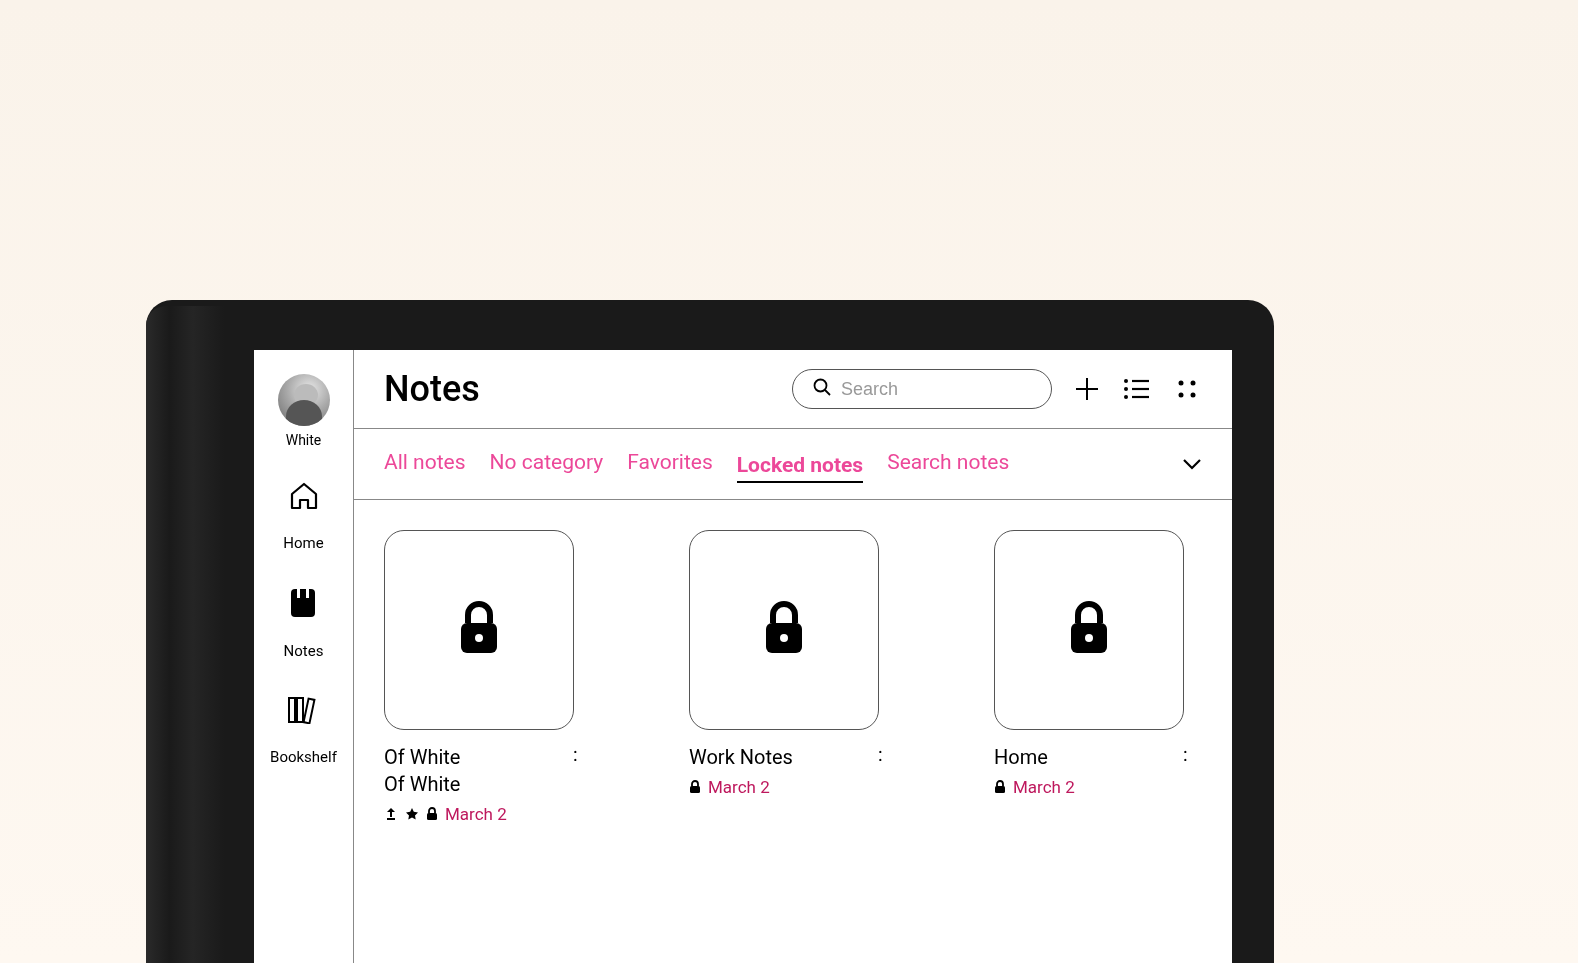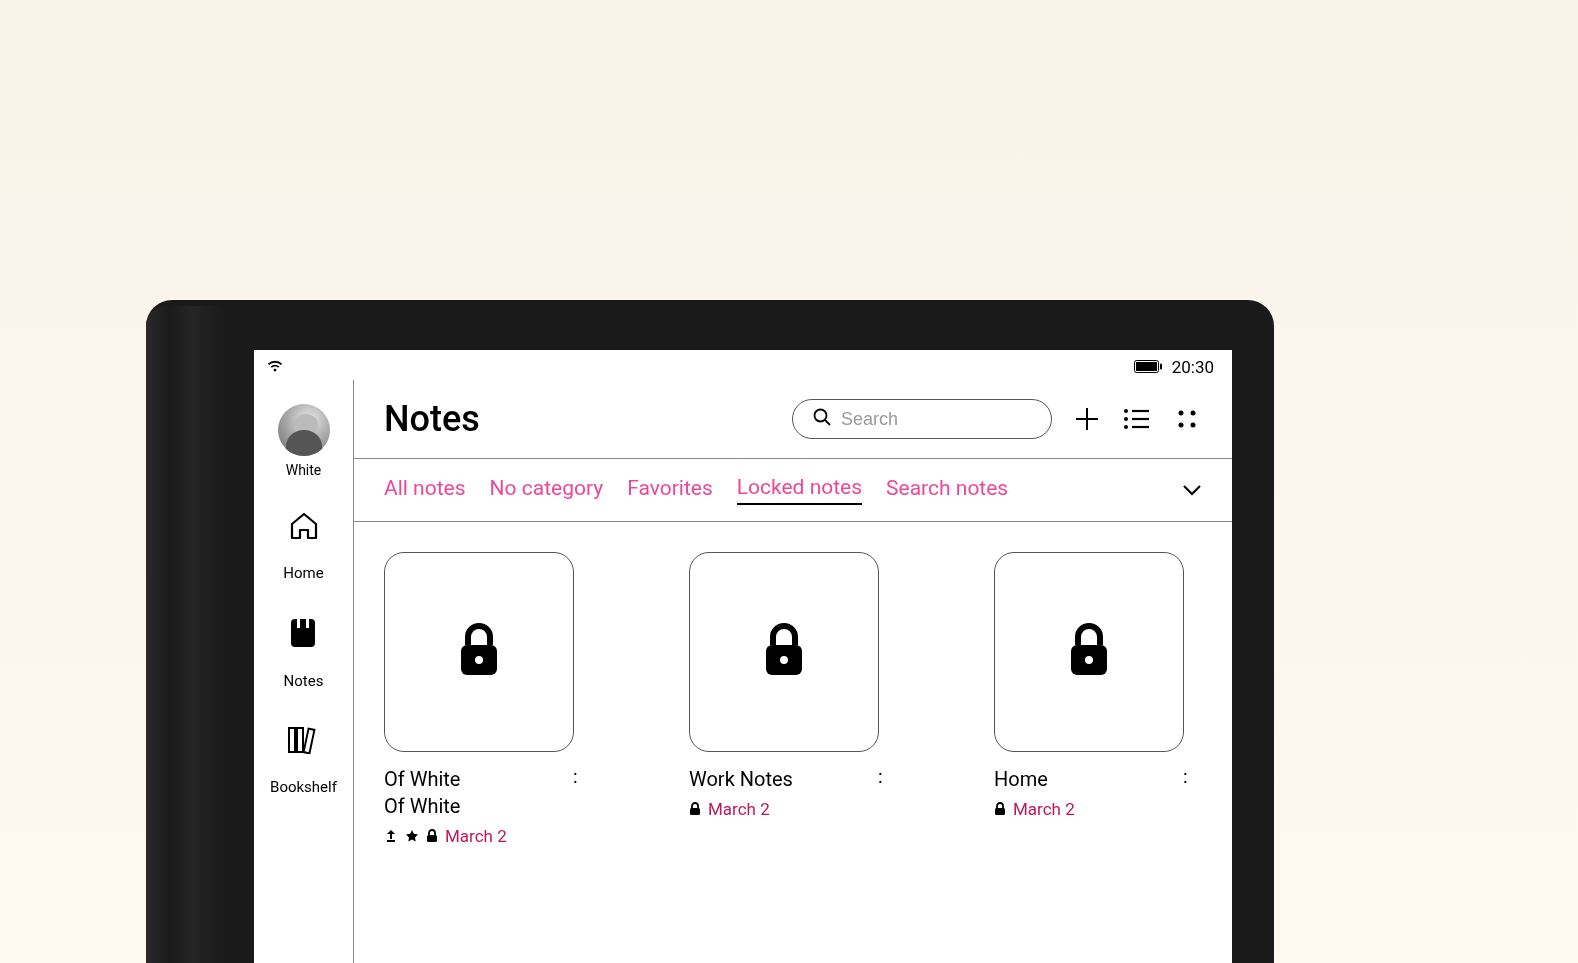--- a/index.html
+++ b/index.html
@@ -164,21 +164,22 @@
       position: relative;
     }
     .tab {
       font-size: 21px;
       color: #ec4899;
       cursor: pointer;
       padding-bottom: 4px;
     }
     .tab.active {
       border-bottom: 2.5px solid #000;
-      font-weight: 400;
+      font-weight: 700;
+      margin-top: 8px;
     }
     .tabs-expand {
       margin-left: auto;
       cursor: pointer;
     }
     .notes-grid {
       display: flex;
       padding: 30px 30px;
       gap: 110px;
     }
@@ -226,37 +227,20 @@
     }
     .meta-icon { display: inline-flex; }
   </style>
 </head>
 <body>
 
 <div class="device-frame">
   <div class="device-spine"></div>
   <div class="device-screen">
 
-    <div class="status-bar">
-      <span>
-        <svg width="18" height="14" viewBox="0 0 18 14">
-            <path d="M9 12.5a1.4 1.4 0 100-2.8 1.4 1.4 0 000 2.8zM4.5 7.5a6.4 6.4 0 019 0l-1.3 1.3a4.5 4.5 0 00-6.4 0L4.5 7.5zM1.8 4.8a10.2 10.2 0 0114.4 0l-1.3 1.3a8.3 8.3 0 00-11.8 0L1.8 4.8z" fill="#000"></path>
-          </svg>
-      </span>
-      <div class="status-right">
-        <span>
-          <svg width="28" height="13" viewBox="0 0 28 13">
-              <rect x="0.5" y="0.5" width="24" height="12" rx="2" stroke="#000" fill="none"></rect>
-              <rect x="2" y="2" width="21" height="9" fill="#000"></rect>
-              <rect x="26" y="3.5" width="2" height="6" rx="1" fill="#000"></rect>
-            </svg>
-        </span>
-        <span>20:30</span>
-      </div>
-    </div>
 
     <div class="app-body">
       <div class="sidebar">
         <div class="avatar"></div>
         <div class="username">White</div>
 
         <div class="nav-item">
           <span>
             <svg width="30" height="28" viewBox="0 0 30 28">
                 <path d="M15 2L3 12v14h8v-8h8v8h8V12L15 2z" stroke="#000" stroke-width="2.2" fill="none" stroke-linejoin="round"></path>

